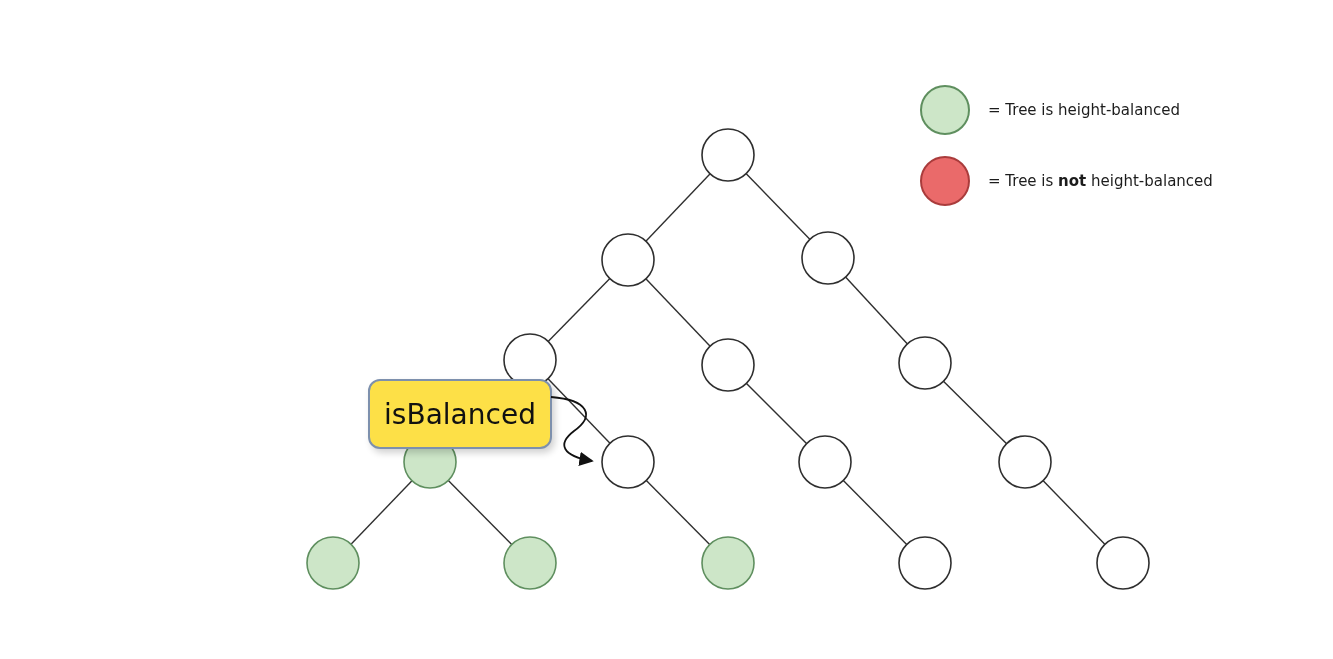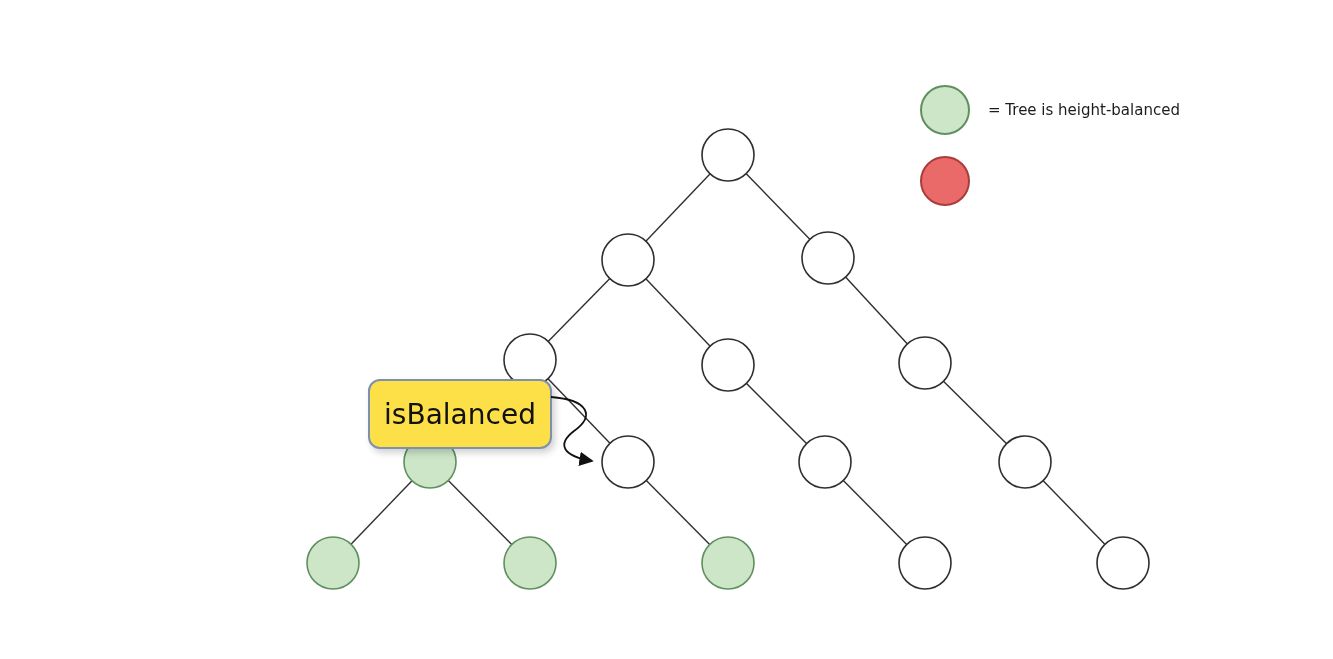--- a/index.html
+++ b/index.html
@@ -94,14 +94,15 @@
   <path id="arrow-path" d="M 551 397 C 589 400 595 416 574 431 C 557 444 562 456 592 461" fill="none" stroke="#111111" stroke-width="1.8" marker-end="url(#arrowhead)"></path>
 </svg>
 
 <div class="legend">
   <div class="legend-row">
     <div class="legend-swatch" style="background: rgb(205, 230, 200); border-color: rgb(95, 143, 95);"></div>
     <div class="legend-text"><span>= Tree is </span><b></b><span>height-balanced</span></div>
   </div>
   <div class="legend-row">
     <div class="legend-swatch" style="background: rgb(234, 106, 106); border-color: rgb(170, 60, 60);"></div>
+    <div class="legend-text"><span>= Tree is </span><b>not</b><span> height-balanced</span></div>
   </div>
 </div>
 
 </body></html>

